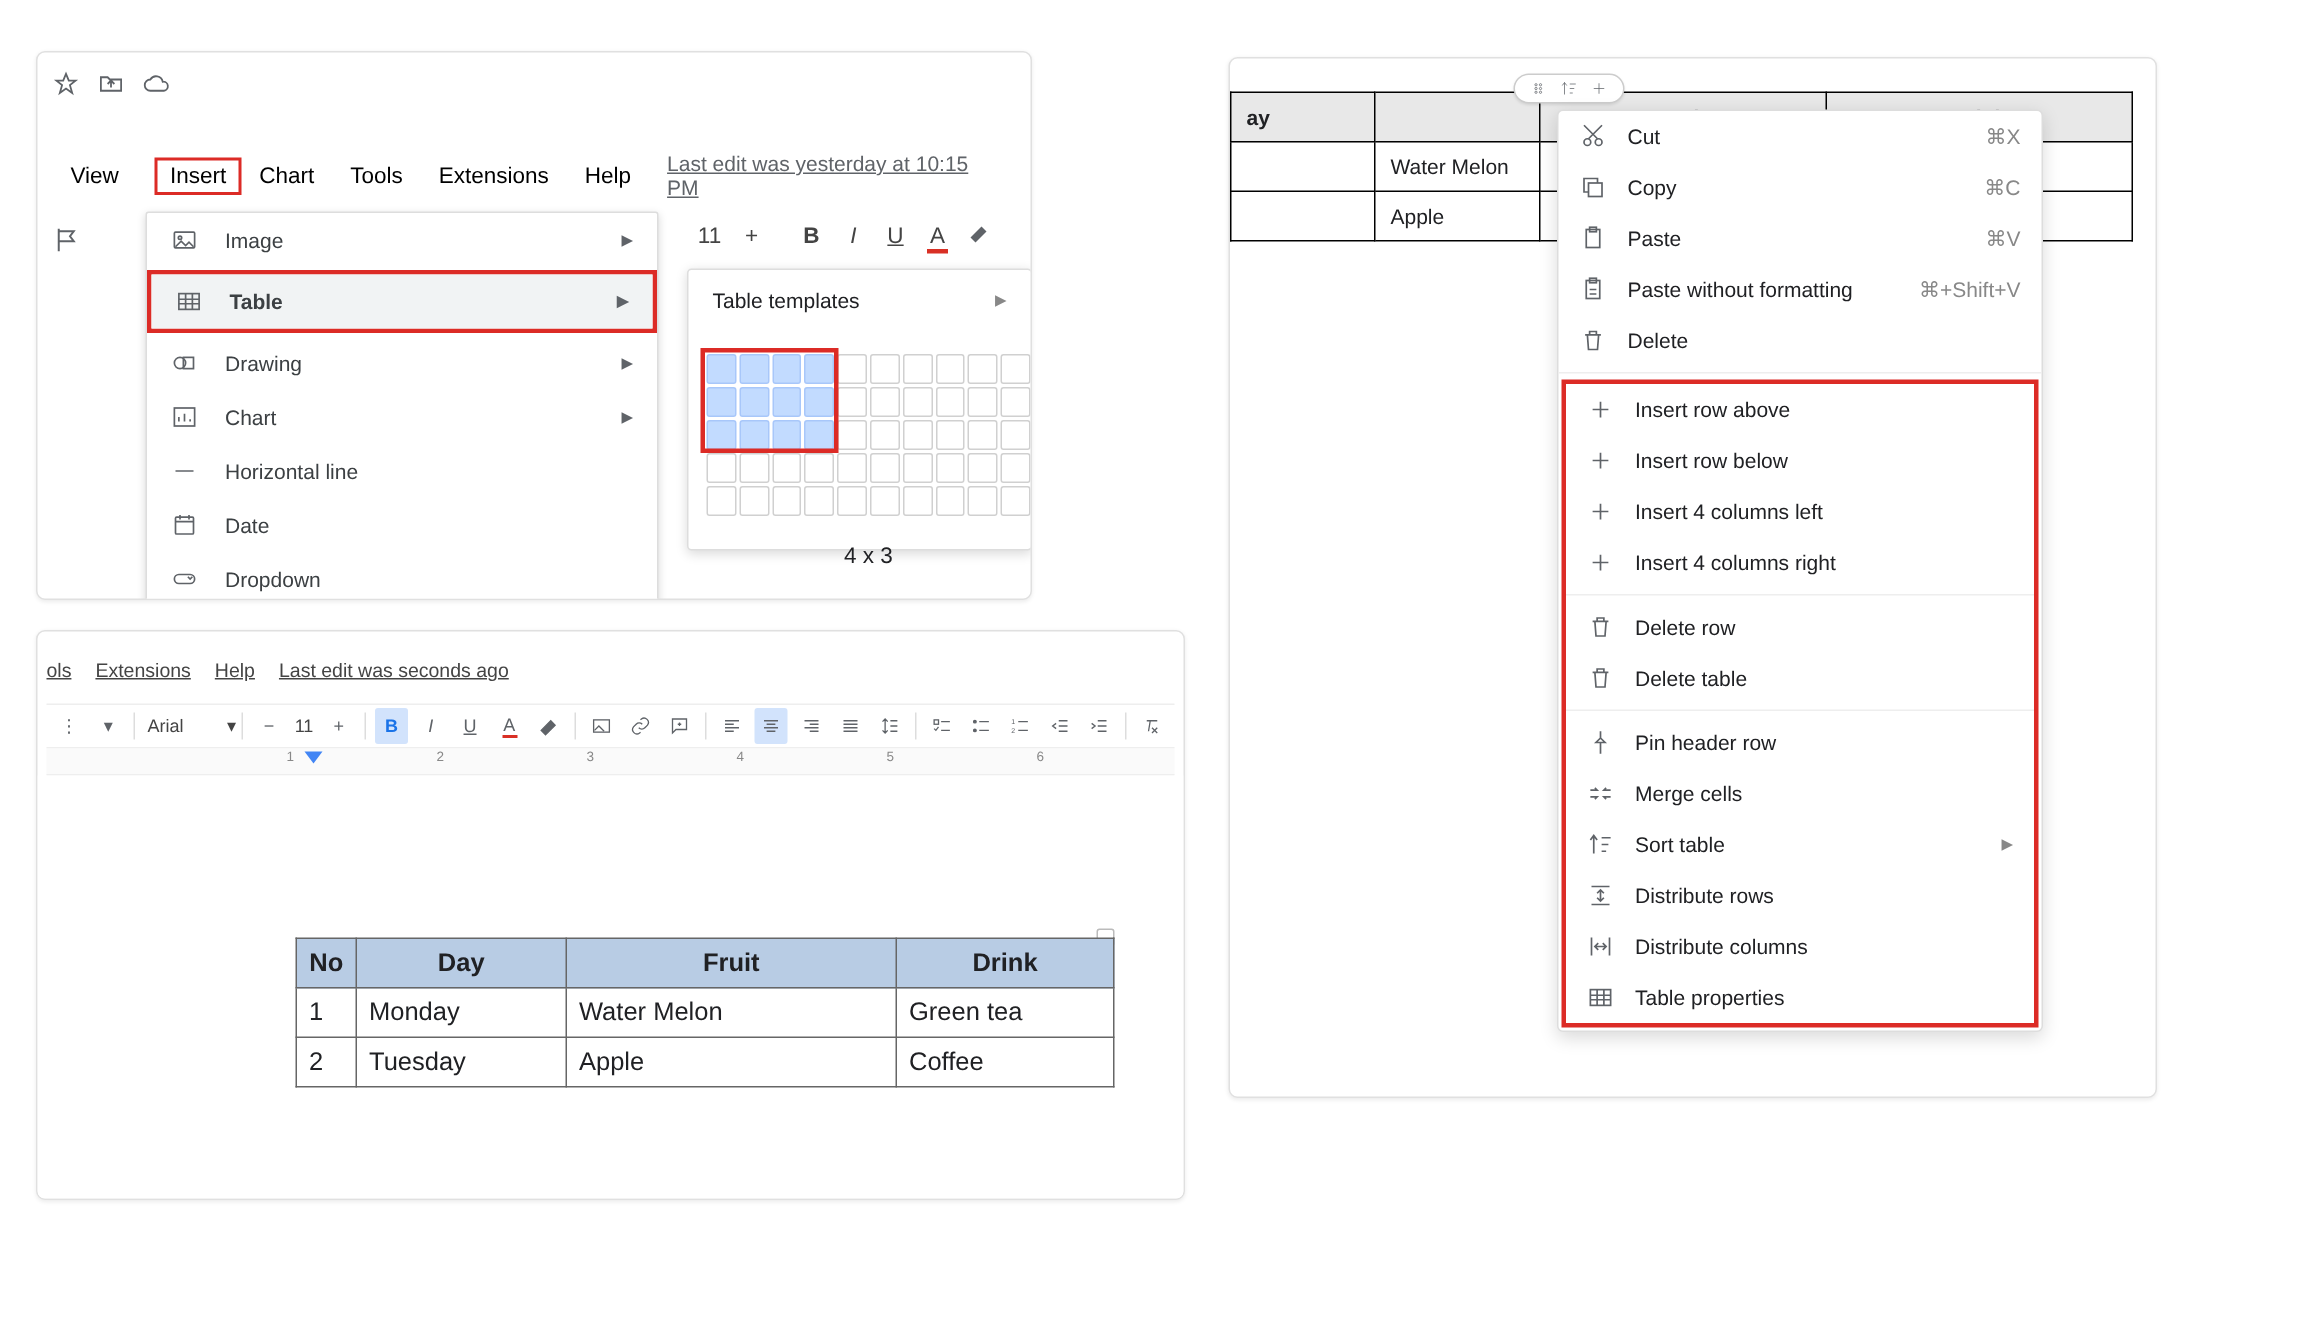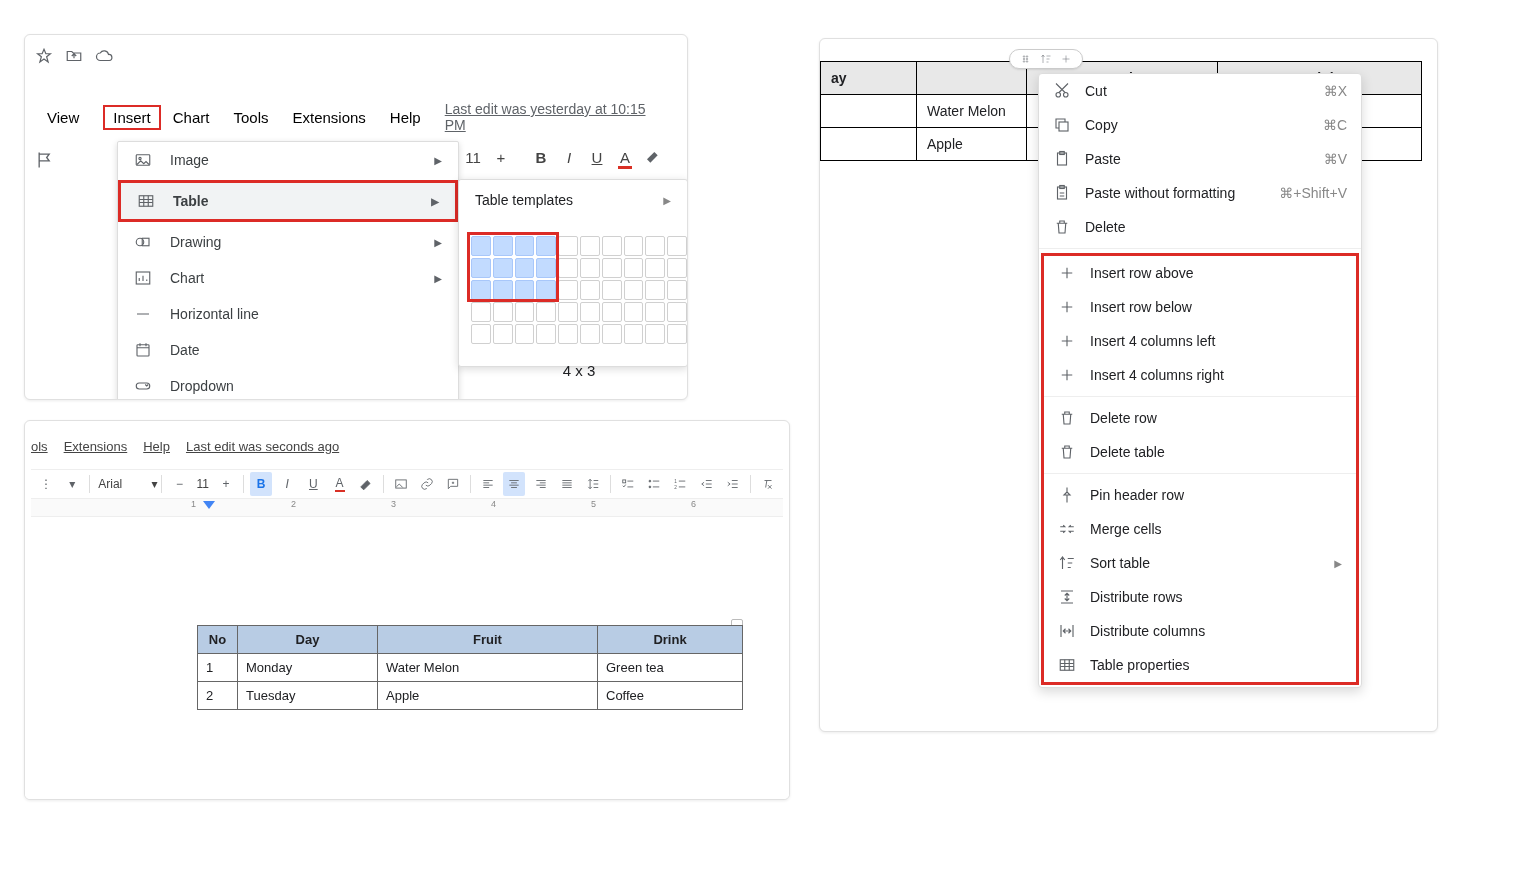--- a/index.html
+++ b/index.html
@@ -9,21 +9,21 @@
   
   #panel1 { left:24px; top:34px; width:664px; height:366px; }
   #panel1 .titlebar-icons { position:absolute; left:10px; top:12px; display:flex; gap:12px; }
   .tb-icon { width:18px; height:18px; fill:#5f6368; stroke:#5f6368; }
   #panel1 .menubar { position:absolute; left:22px; top:71px; height:22px; display:flex; align-items:center; }
   .menuitem { font-size:15px; color:#000000; margin-right:24px; cursor:pointer;}
   .menuitem-boxed { border:2px solid #dc2b26; padding:2px 8px; margin-right:12px; }
   .lastedit { color:#5f6368; font-size:14px; text-decoration:underline; }
   
   #panel1 .flag-icon { position:absolute; left:10px; top:115px; width:20px; height:20px; }
-  #panel1 .dropdown { position:absolute; left:92px; top:106px; width:342px; border:1px solid #ddd; box-shadow:0 2px 6px rgba(0,0,0,.15); background:#fff; border-radius:2px;}
+  #panel1 .dropdown { position:absolute; left:72px; top:106px; width:342px; border:1px solid #ddd; box-shadow:0 2px 6px rgba(0,0,0,.15); background:#fff; border-radius:2px;}
   .dd-row { display:flex; align-items:center; height:36px; padding:0 16px; font-size:14px; color:#3c4043;}
   .dd-row.hover { background:#f1f3f4; }
   .dd-row .dd-ic { width:18px; height:18px; margin-right:18px; fill:none; stroke:#5f6368; stroke-width:1.5;}
   .dd-row .spacer { flex:1; }
   .dd-row .arrow { font-size:10px; color:#5f6368;}
   .dd-table-box { border:3px solid #dc2b26; margin:2px 0;font-weight:bold;}
   
   #panel1 .toolbar-frag { position:absolute; left:434px; top:106px; height:32px; display:flex; align-items:center; }
   .tbx { width:28px; text-align:center; font-size:15px; color:#444;}
   
@@ -48,21 +48,21 @@
   .tool svg { width:14px; height:14px; stroke:#5f6368; fill:none; stroke-width:1.5;}
   .divider { width:1px; height:18px; background:#ddd; margin:0 4px;}
   .fontbox { width:68px; height:20px; border:none; font-size:12px; display:flex; align-items:center; padding-left:4px; color:#444;}
   .fsbox { width:22px; text-align:center; font-size:12px; color:#444;}
   
   #panel2 .ruler { position:absolute; left:6px; top:78px; right:6px; height:18px; background:#fafafa; border-bottom:1px solid #eee;}
   #panel2 .ruler .tick { position:absolute; top:0; font-size:9px; color:#888;}
   #panel2 .ruler .downtri { position:absolute; top:2px; width:0; height:0; border-left:6px solid transparent; border-right:6px solid transparent; border-top:8px solid #4285f4;}
   
   #panel2 .page { position:absolute; left:0; top:96px; right:0; bottom:0; background:#fff;}
-  #panel2 table.doc { position:absolute; left:172px; top:108px; border-collapse:collapse; width:546px; font-size:13px;}
+  #panel2 table.doc { position:absolute; left:172px; top:108px; border-collapse:collapse; width:546px; font-size:17px;}
   #panel2 table.doc th { background:#b8cce4; font-weight:bold; border:1px solid #666; padding:6px 8px; text-align:center;}
   #panel2 table.doc td { border:1px solid #666; padding:6px 8px;}
   #panel2 .tablehandle { position:absolute; width:12px; height:12px; border:1px solid #bbb; border-radius:2px; background:#fff;}
   
   
   #panel3 { left:819px; top:38px; width:619px; height:694px;}
   #panel3 .bgtable { position:absolute; left:0; top:22px; width:602px; border-collapse:collapse;}
   #panel3 .bgtable th { background:#e8e8e8; border:1px solid #000; padding:8px 10px; font-weight:bold; font-size:14px; text-align:left;}
   #panel3 .bgtable td { border:1px solid #000; padding:8px 10px; font-size:14px;}
   #panel3 .bgtable .cut { width:96px;}

